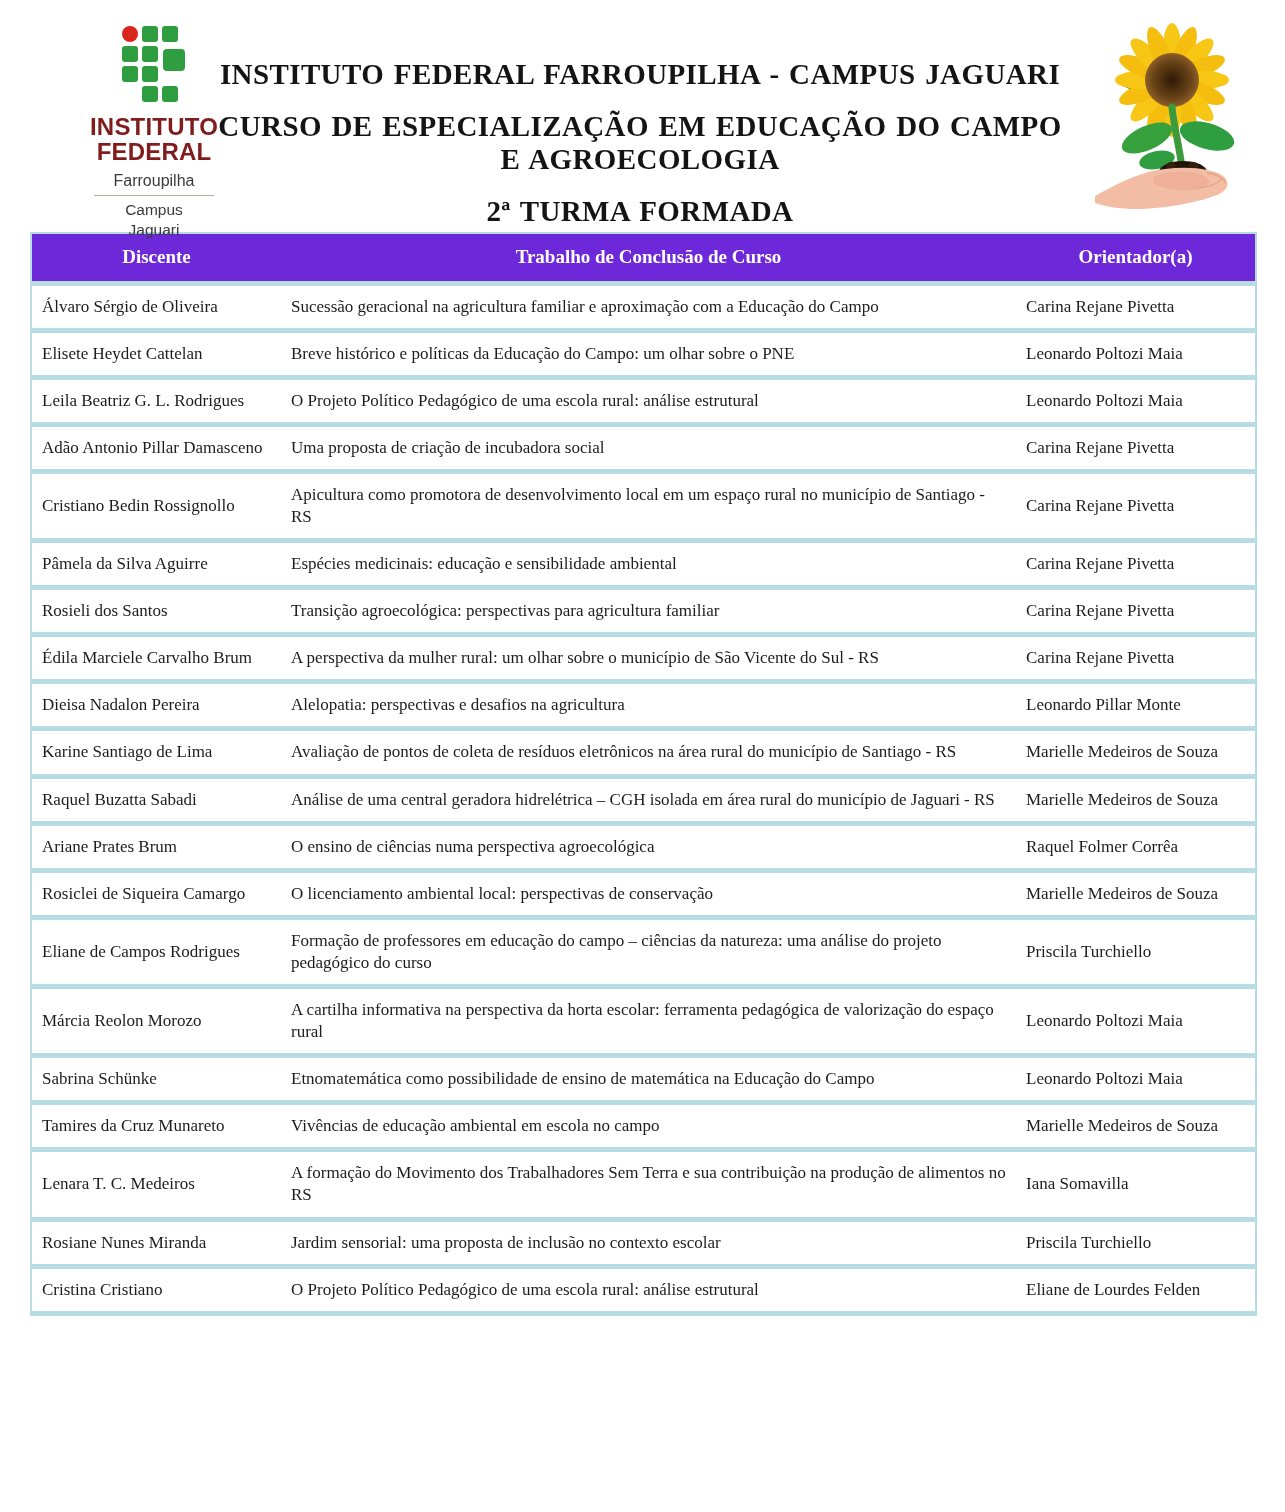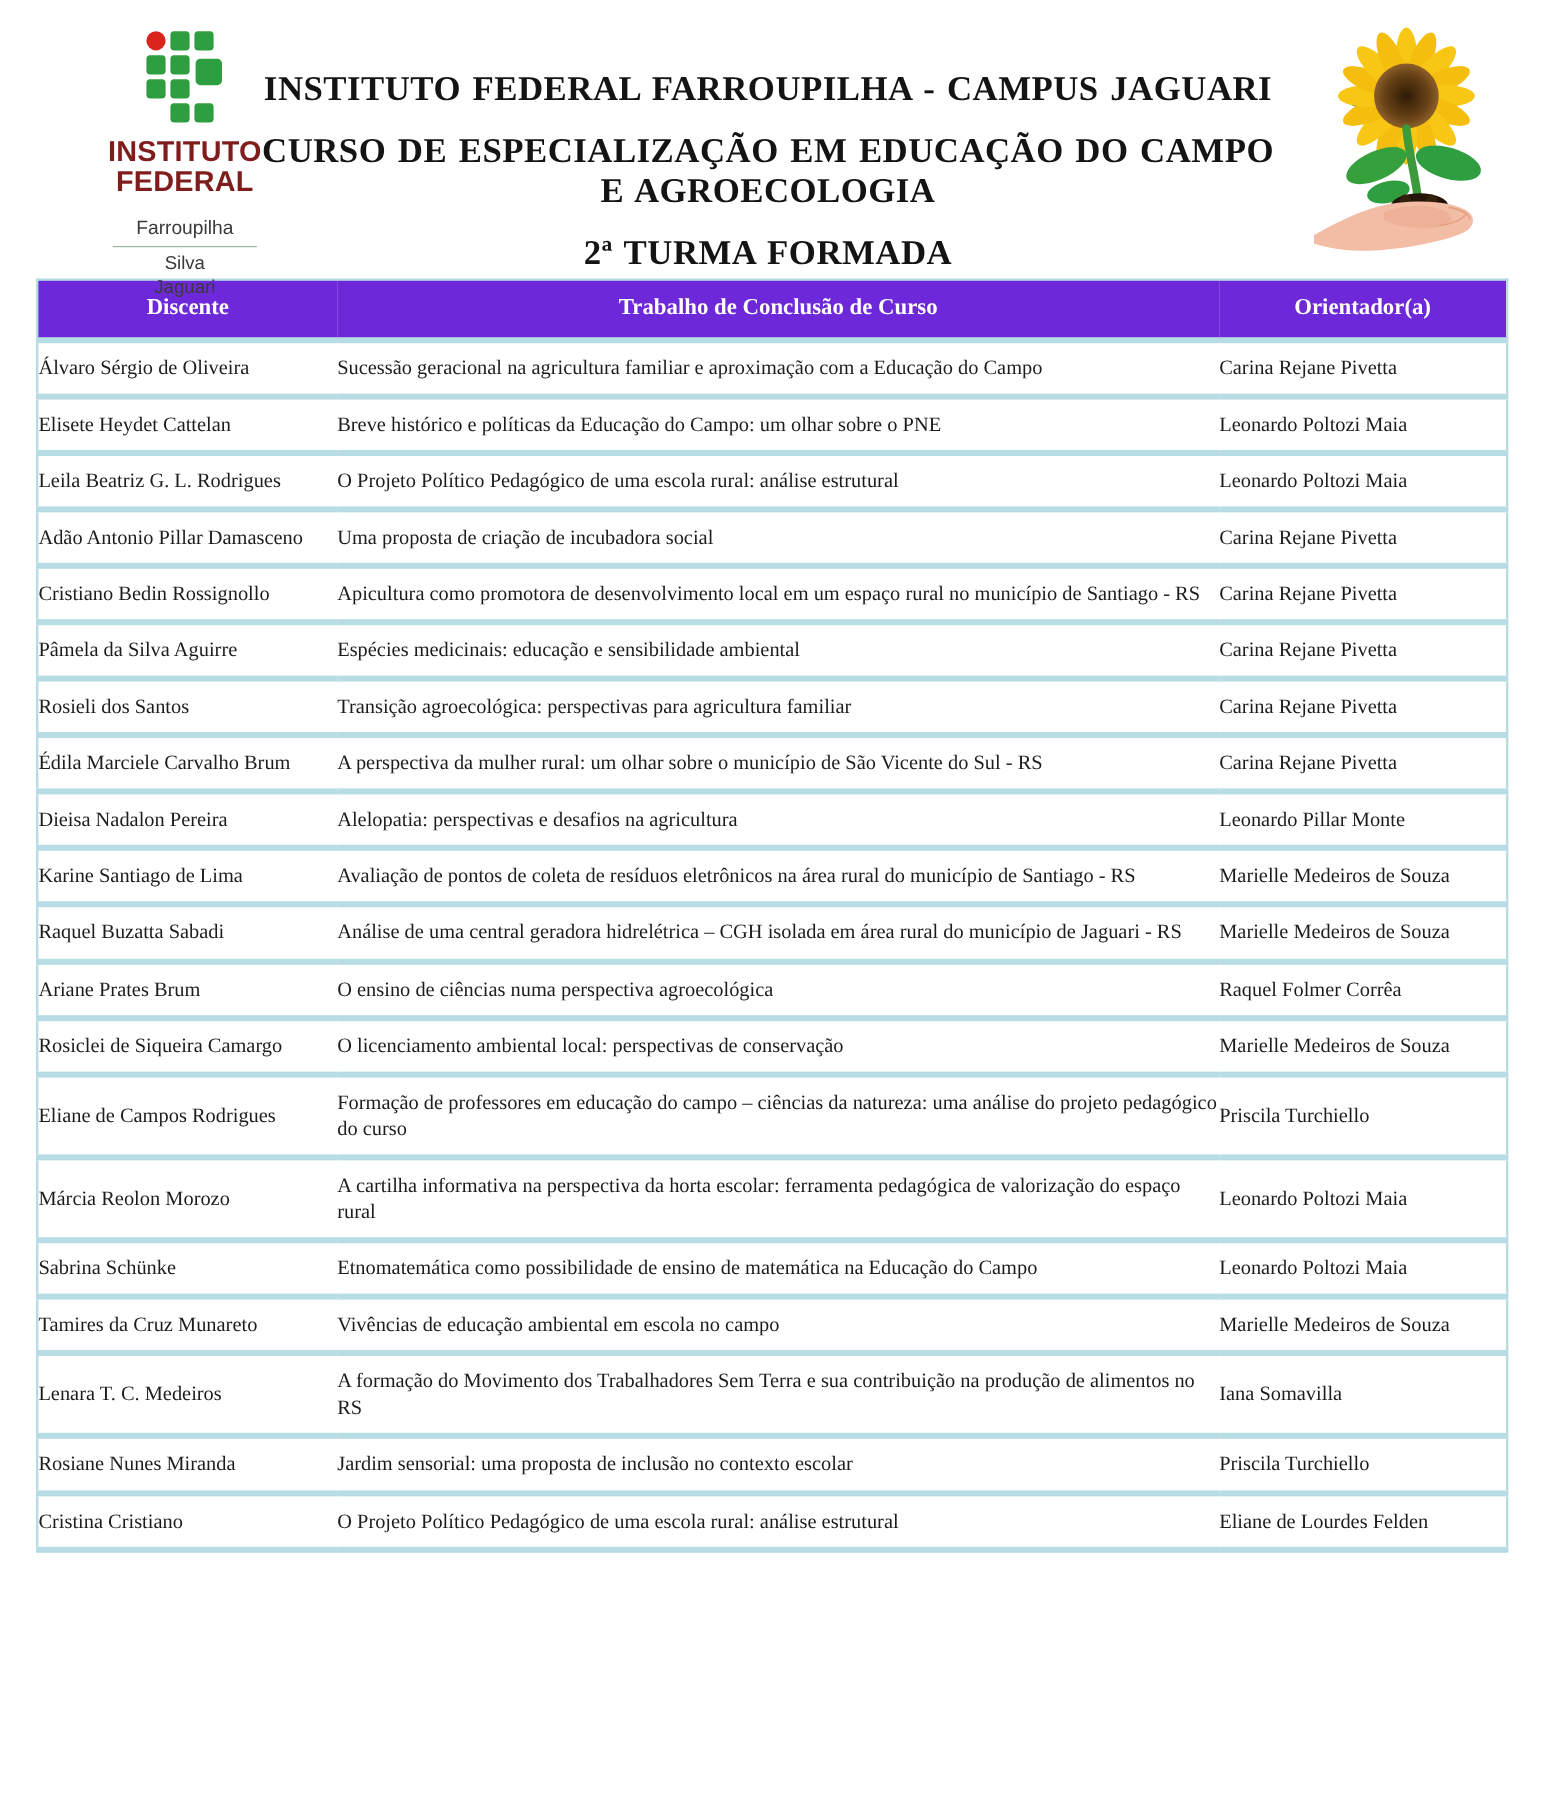--- a/index.html
+++ b/index.html
@@ -16,21 +16,21 @@
     position:absolute; left:90px; top:26px; width:128px;
     text-align:center; font-family:"Liberation Sans", sans-serif;
   }
   .logo-grid { position:relative; width:64px; height:78px; margin:0 auto 10px auto; }
   .lg-sq {
     position:absolute; width:16px; height:16px; border-radius:3px; background:#2f9e41;
   }
   .lg-dot { position:absolute; width:16px; height:16px; border-radius:50%; background:#da251c; }
   .lg-big { position:absolute; width:22px; height:22px; border-radius:4px; background:#2f9e41; }
   .logo-org { font-size:24px; font-weight:bold; line-height:1.05; color:#7f1d1d; letter-spacing:0.2px; }
-  .logo-state { font-size:16px; color:#3a3a3a; margin-top:18px; }
+  .logo-state { font-size:16px; color:#3a3a3a; margin-top:8px; }
   .logo-sep { border:none; border-top:1px solid #9cb89c; margin:5px 4px 4px 4px; }
   .logo-campus { font-size:15.5px; color:#3a3a3a; line-height:1.25; }
 
   .title-block {
     position:absolute; left:215px; right:220px; top:58px; text-align:center;
     font-weight:bold; color:#141414;
   }
   .title-line { font-size:29px; letter-spacing:0.4px; word-spacing:2px; margin-bottom:19px; }
 
   .sunflower-wrap { position:absolute; right:38px; top:20px; width:152px; height:208px; }
@@ -48,21 +48,21 @@
     font-size:19px; font-weight:bold;
     height:50px; text-align:center; vertical-align:middle;
     padding:4px 8px;
   }
   .col-discente   { width:250px; }
   .col-trabalho   { width:735px; }
   .col-orientador { width:240px; }
   .tcc-table tbody tr { border-top:5px solid #b8dce4; background:#ffffff; }
   .tcc-table tbody td {
     font-size:17px; line-height:1.3; color:#1c1c1c;
-    padding:10px 0; vertical-align:middle; text-align:left;
+    padding:10px 10px; vertical-align:middle; text-align:left;
   }
 </style>
 </head>
 <body>
 
 <div class="doc-header">
 
   <div class="logo-block">
     <div class="logo-grid">
       <span class="lg-dot" style="left:0;top:0"></span>
@@ -73,21 +73,21 @@
       <span class="lg-big" style="left:41px;top:23px"></span>
       <span class="lg-sq" style="left:0;top:40px"></span>
       <span class="lg-sq" style="left:20px;top:40px"></span>
       <span class="lg-sq" style="left:20px;top:60px"></span>
       <span class="lg-sq" style="left:40px;top:60px"></span>
     </div>
     <div class="logo-org">INSTITUTO</div>
     <div class="logo-org">FEDERAL</div>
     <div class="logo-state">Farroupilha</div>
     <hr class="logo-sep">
-    <div class="logo-campus">Silva</div>
+    <div class="logo-campus">Campus</div>
     <div class="logo-campus">Jaguari</div>
   </div>
 
   <div class="title-block">
     <div class="title-line">INSTITUTO FEDERAL FARROUPILHA - CAMPUS JAGUARI</div>
     <div class="title-line">CURSO DE ESPECIALIZAÇÃO EM EDUCAÇÃO DO CAMPO E AGROECOLOGIA</div>
     <div class="title-line">2ª TURMA FORMADA</div>
   </div>
 
   <div class="sunflower-wrap">

